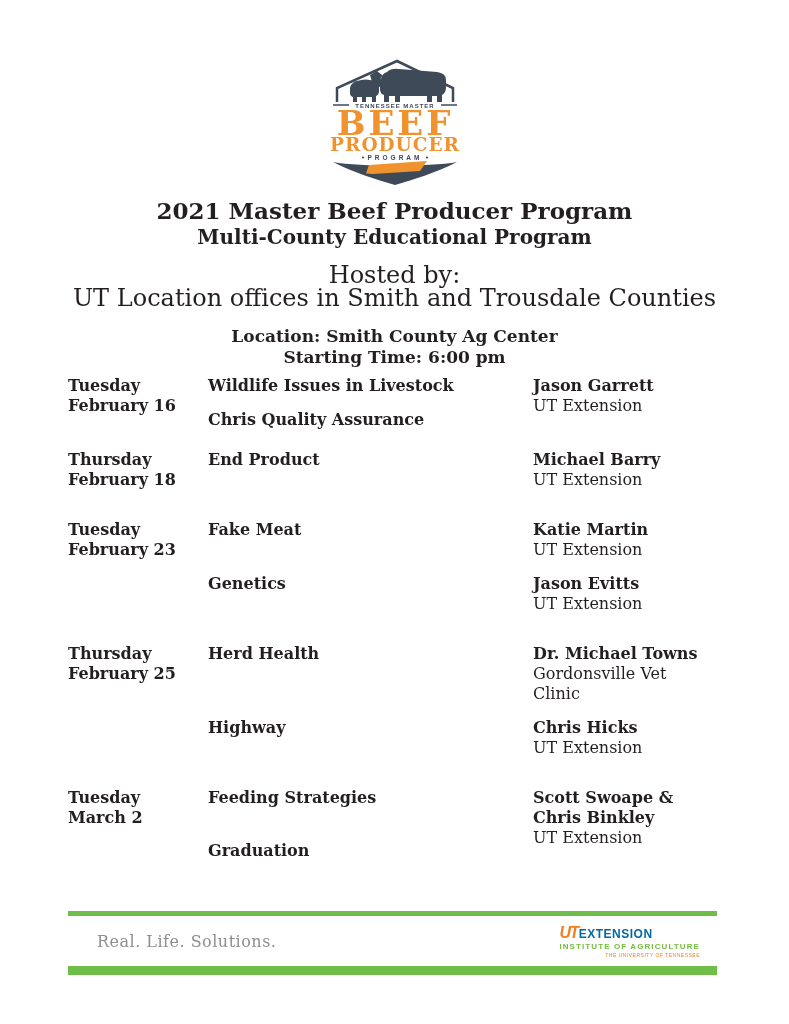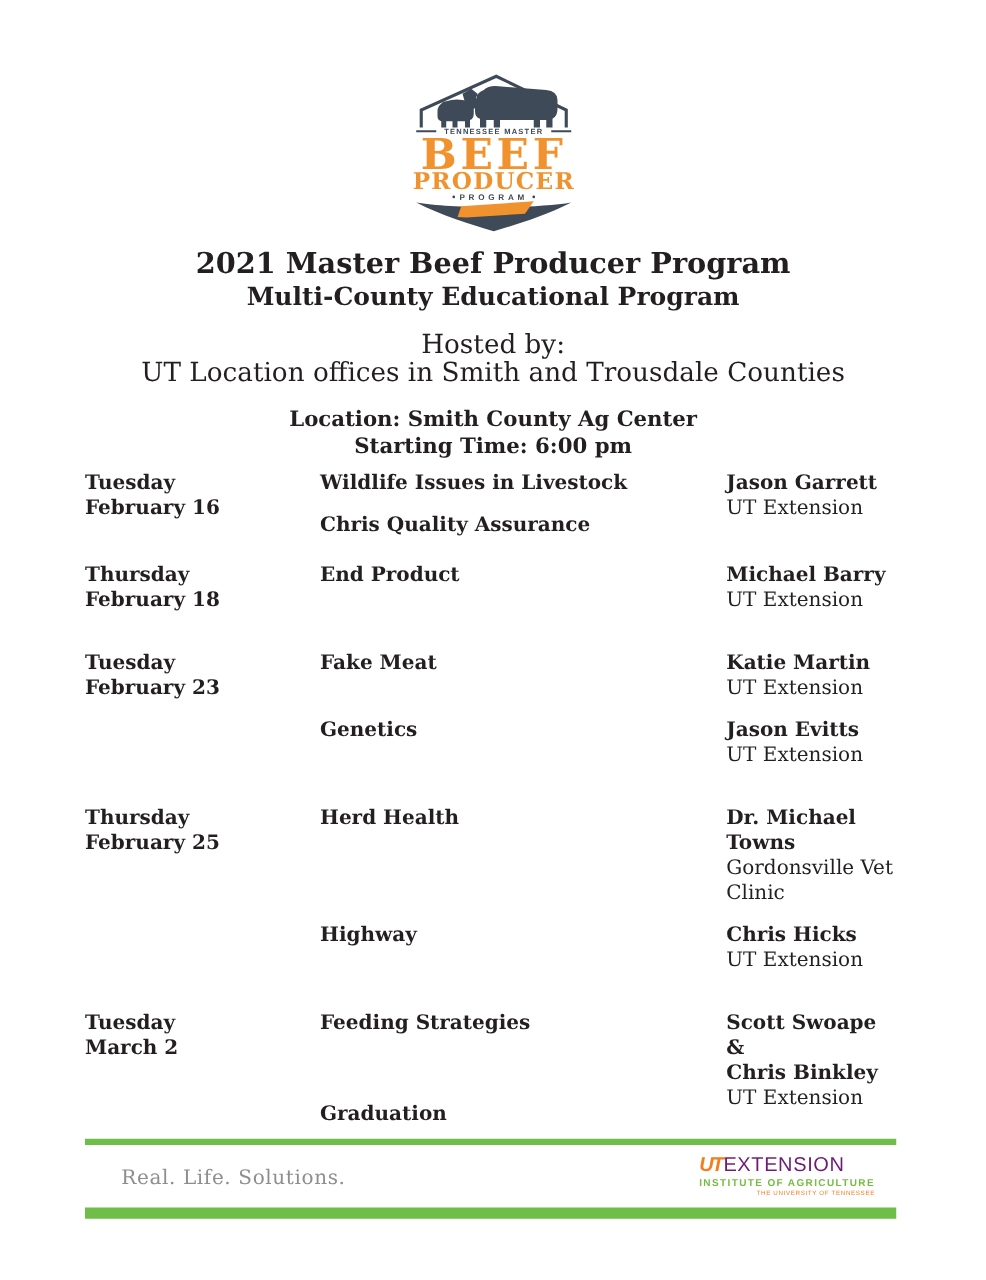--- a/index.html
+++ b/index.html
@@ -15,28 +15,28 @@
   .logo-wrap{
     position:absolute;top:55px;left:50%;transform:translateX(-50%);
   }
   
   .header{
     position:absolute;top:197px;left:0;width:100%;
     text-align:center;
   }
   .title{font-size:23px;font-weight:bold;line-height:28px;}
   .subtitle{font-size:20px;font-weight:bold;line-height:25px;}
-  .hosted{margin-top:14px;font-size:21px;line-height:23px;font-weight:normal;}
+  .hosted{margin-top:14px;font-size:24px;line-height:23px;font-weight:normal;}
   .location-block{margin-top:16px;font-size:17px;font-weight:bold;line-height:20.5px;}
   
   .schedule{
     position:absolute;top:376px;left:68px;width:649px;
     font-size:16px;line-height:20px;
   }
-  .group{display:flex;gap:48px;}
+  .group{display:flex;}
   .mb20{margin-bottom:20px;}
   .mb30{margin-bottom:30px;}
   .col-date{width:140px;font-weight:bold;}
   .col-sessions{flex:1;}
   .sess{display:flex;}
   .mb14{margin-bottom:14px;}
   .mbneg6{margin-bottom:-6px;}
   .mbneg7{margin-bottom:-7px;}
   .col-topic{width:325px;font-weight:bold;}
   .col-speaker{flex:1;}
@@ -60,21 +60,21 @@
   .ut-logo{
     margin-right:17px;text-align:left;
     font-family:"Liberation Sans", sans-serif;
     line-height:1;
   }
   .ut-top{display:flex;align-items:baseline;}
   .ut-mark{
     color:#F37E20;font-weight:bold;font-size:16px;letter-spacing:-1.5px;
     margin-right:1px;font-style:italic;
   }
-  .ut-ext{color:#701a75;font-weight:normal;font-size:16px;letter-spacing:0.5px;}
+  .ut-ext{color:#0369a1;font-weight:bold;font-size:12px;letter-spacing:0.5px;}
   .ut-inst{color:#76BC43;font-weight:bold;font-size:8px;letter-spacing:1.1px;margin-top:2px;}
   .ut-univ{color:#F37E20;font-size:5px;letter-spacing:0.5px;text-align:right;margin-top:2px;}
 </style>
 </head>
 <body>
 
 <div class="page">
 
   <div class="logo-wrap">
     <svg width="164" height="132" viewBox="0 0 164 132">

